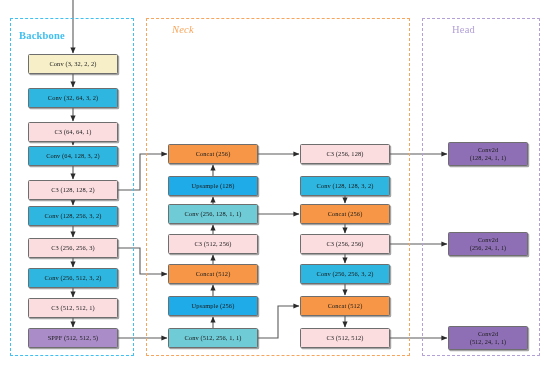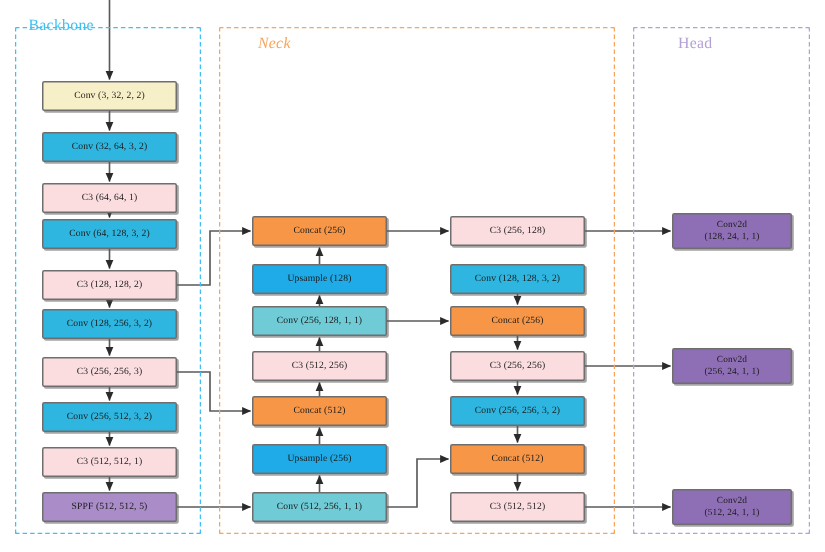--- a/index.html
+++ b/index.html
@@ -88,21 +88,21 @@
         <path d="M345,224 L345,233" marker-end="url(#ah)"></path>
         <path d="M345,254 L345,263" marker-end="url(#ah)"></path>
         <path d="M345,284 L345,295" marker-end="url(#ah)"></path>
         <path d="M345,316 L345,327" marker-end="url(#ah)"></path>
         <path d="M390,154 L447,154" marker-end="url(#ah)"></path>
         <path d="M390,244 L447,244" marker-end="url(#ah)"></path>
         <path d="M390,338 L447,338" marker-end="url(#ah)"></path>
       </g>
   </svg>
 <div class="section" style="left: 10px; top: 18px; width: 124px; height: 338px; border-color: rgb(63, 192, 240);"></div>
-    <div class="section-title" style="left: 19px; top: 12px; color: rgb(63, 192, 240);">Backbone</div>
+    <div class="section-title" style="left: 19px; top: 30px; color: rgb(63, 192, 240); font-weight: bold;">Backbone</div>
     <div class="section" style="left: 146px; top: 18px; width: 264px; height: 338px; border-color: rgb(247, 165, 92);"></div>
     <div class="section-title" style="left: 172px; top: 24px; color: rgb(247, 165, 92); font-style: italic;">Neck</div>
     <div class="section" style="left: 422px; top: 18px; width: 118px; height: 338px; border-color: rgb(179, 160, 214);"></div>
     <div class="section-title" style="left: 431px; top: 24px; color: rgb(179, 160, 214); margin-left: 21px;">Head</div>
     <div class="node" style="left: 28px; top: 54px; width: 90px; height: 20px; background: rgb(246, 239, 200);">Conv (3, 32, 2, 2)</div>
     <div class="node" style="left: 28px; top: 88px; width: 90px; height: 20px; background: rgb(46, 182, 224);">Conv (32, 64, 3, 2)</div>
     <div class="node" style="left: 28px; top: 122px; width: 90px; height: 20px; background: rgb(251, 221, 224);">C3 (64, 64, 1)</div>
     <div class="node" style="left: 28px; top: 146px; width: 90px; height: 20px; background: rgb(46, 182, 224);">Conv (64, 128, 3, 2)</div>
     <div class="node" style="left: 28px; top: 180px; width: 90px; height: 20px; background: rgb(251, 221, 224);">C3 (128, 128, 2)</div>
     <div class="node" style="left: 28px; top: 206px; width: 90px; height: 20px; background: rgb(46, 182, 224);">Conv (128, 256, 3, 2)</div>

